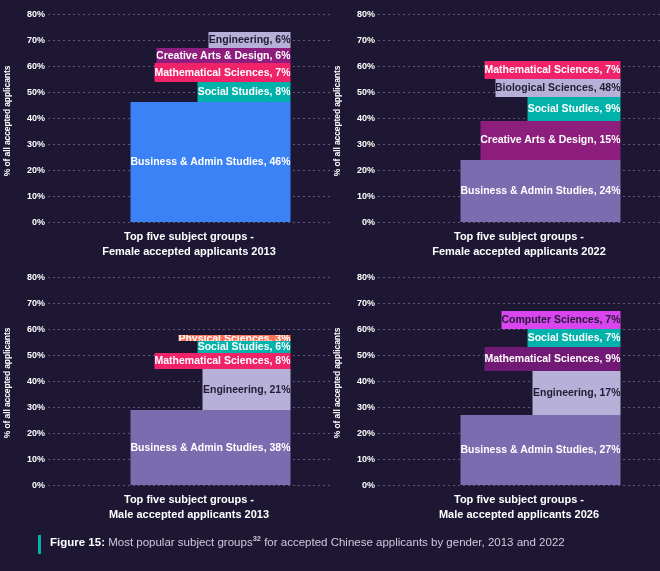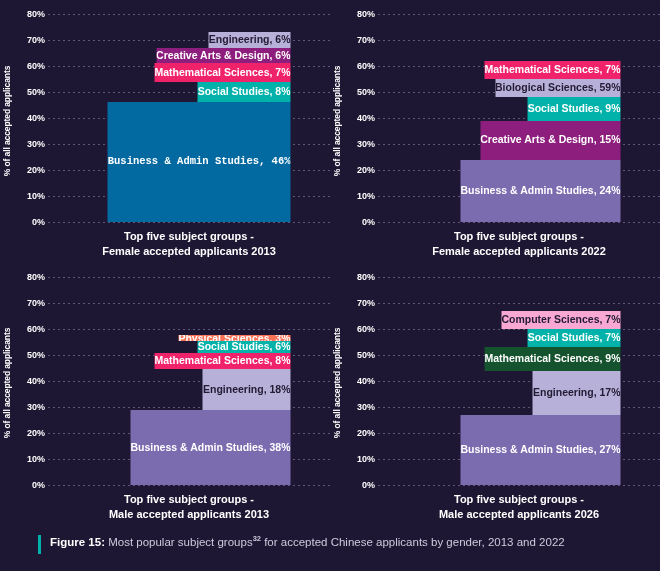--- a/index.html
+++ b/index.html
@@ -161,21 +161,21 @@
           <div class="gridline" style="top: 144px;"></div>
           <div class="gridline" style="top: 170px;"></div>
           <div class="gridline" style="top: 196px;"></div>
           <div class="gridline" style="top: 222px;"></div>
         </div>
       <div class="bar" style="top: 32.2px; height: 189.8px;">
           <div class="seg" style="height: 8.21918%; background: rgb(183, 176, 216); color: rgb(35, 26, 51);">Engineering, 6%</div>
           <div class="seg" style="height: 8.21918%; background: rgb(142, 30, 126); color: rgb(255, 255, 255);">Creative Arts &amp; Design, 6%</div>
           <div class="seg" style="height: 9.58904%; background: rgb(240, 34, 106); color: rgb(255, 255, 255);">Mathematical Sciences, 7%</div>
           <div class="seg" style="height: 10.9589%; background: rgb(0, 178, 169); color: rgb(255, 255, 255);">Social Studies, 8%</div>
-          <div class="seg" style="height: 63.0137%; background: #0369a1; color: rgb(255, 255, 255); font-family: Liberation Mono, monospace;">Business &amp; Admin Studies, 46%</div>
+          <div class="seg" style="height: 63.0137%; background: #3b82f6; color: rgb(255, 255, 255);">Business &amp; Admin Studies, 46%</div>
         </div>
       <div class="x-label" style="top: 229px;">
           <div>Top five subject groups -</div>
           <div>Female accepted applicants 2013</div>
         </div>
     </div>
   </div>
 
   <div class="panel right">
     <div class="y-axis-title">
@@ -199,21 +199,21 @@
           <div class="gridline" style="top: 66px;"></div>
           <div class="gridline" style="top: 92px;"></div>
           <div class="gridline" style="top: 118px;"></div>
           <div class="gridline" style="top: 144px;"></div>
           <div class="gridline" style="top: 170px;"></div>
           <div class="gridline" style="top: 196px;"></div>
           <div class="gridline" style="top: 222px;"></div>
         </div>
       <div class="bar" style="top: 60.8px; height: 161.2px;">
           <div class="seg" style="height: 11.2903%; background: rgb(240, 34, 106); color: rgb(255, 255, 255);">Mathematical Sciences, 7%</div>
-          <div class="seg" style="height: 11.2903%; background: rgb(183, 176, 216); color: rgb(35, 26, 51);">Biological Sciences, 59%</div>
+          <div class="seg" style="height: 11.2903%; background: rgb(183, 176, 216); color: rgb(35, 26, 51);">Biological Sciences, 48%</div>
           <div class="seg" style="height: 14.5161%; background: rgb(0, 178, 169); color: rgb(255, 255, 255);">Social Studies, 9%</div>
           <div class="seg" style="height: 24.1935%; background: rgb(142, 30, 126); color: rgb(255, 255, 255);">Creative Arts &amp; Design, 15%</div>
           <div class="seg" style="height: 38.7097%; background: rgb(123, 108, 176); color: rgb(255, 255, 255);">Business &amp; Admin Studies, 24%</div>
         </div>
       <div class="x-label" style="top: 229px;">
           <div>Top five subject groups -</div>
           <div>Female accepted applicants 2022</div>
         </div>
     </div>
   </div>
@@ -242,21 +242,21 @@
           <div class="gridline" style="top: 118px;"></div>
           <div class="gridline" style="top: 144px;"></div>
           <div class="gridline" style="top: 170px;"></div>
           <div class="gridline" style="top: 196px;"></div>
           <div class="gridline" style="top: 222px;"></div>
         </div>
       <div class="bar" style="top: 24.4px; height: 197.6px;">
           <div class="seg" style="height: 3.94737%; background: rgb(250, 114, 86); color: rgb(255, 255, 255); margin-top: 48px;">Physical Sciences, 3%</div>
           <div class="seg" style="height: 7.89474%; background: rgb(0, 178, 169); color: rgb(255, 255, 255);">Social Studies, 6%</div>
           <div class="seg" style="height: 10.5263%; background: rgb(240, 34, 106); color: rgb(255, 255, 255);">Mathematical Sciences, 8%</div>
-          <div class="seg" style="height: 27.6316%; background: rgb(183, 176, 216); color: rgb(35, 26, 51);">Engineering, 18%</div>
+          <div class="seg" style="height: 27.6316%; background: rgb(183, 176, 216); color: rgb(35, 26, 51);">Engineering, 21%</div>
           <div class="seg" style="height: 50%; background: rgb(123, 108, 176); color: rgb(255, 255, 255);">Business &amp; Admin Studies, 38%</div>
         </div>
       <div class="x-label" style="top: 229px;">
           <div>Top five subject groups -</div>
           <div>Male accepted applicants 2013</div>
         </div>
     </div>
   </div>
 
   <div class="panel right">
@@ -280,23 +280,23 @@
           <div class="gridline" style="top: 40px;"></div>
           <div class="gridline" style="top: 66px;"></div>
           <div class="gridline" style="top: 92px;"></div>
           <div class="gridline" style="top: 118px;"></div>
           <div class="gridline" style="top: 144px;"></div>
           <div class="gridline" style="top: 170px;"></div>
           <div class="gridline" style="top: 196px;"></div>
           <div class="gridline" style="top: 222px;"></div>
         </div>
       <div class="bar" style="top: 47.8px; height: 174.2px;">
-          <div class="seg" style="height: 10.4478%; background: #f9a8d4; color: rgb(35, 26, 51);">Computer Sciences, 7%</div>
+          <div class="seg" style="height: 10.4478%; background: #d946ef; color: rgb(35, 26, 51);">Computer Sciences, 7%</div>
           <div class="seg" style="height: 10.4478%; background: rgb(0, 178, 169); color: rgb(255, 255, 255);">Social Studies, 7%</div>
-          <div class="seg" style="height: 13.4328%; background: #14532d; color: rgb(255, 255, 255);">Mathematical Sciences, 9%</div>
+          <div class="seg" style="height: 13.4328%; background: #701a75; color: rgb(255, 255, 255);">Mathematical Sciences, 9%</div>
           <div class="seg" style="height: 25.3731%; background: rgb(183, 176, 216); color: rgb(35, 26, 51);">Engineering, 17%</div>
           <div class="seg" style="height: 40.2985%; background: rgb(123, 108, 176); color: rgb(255, 255, 255);">Business &amp; Admin Studies, 27%</div>
         </div>
       <div class="x-label" style="top: 229px;">
           <div>Top five subject groups -</div>
           <div>Male accepted applicants 2026</div>
         </div>
     </div>
   </div>
 

